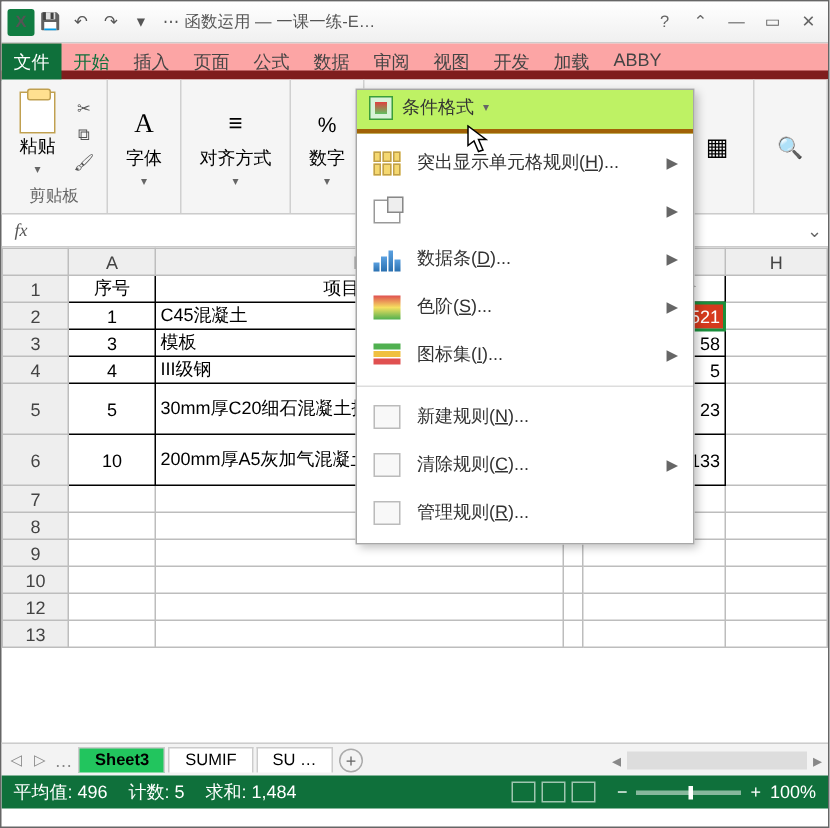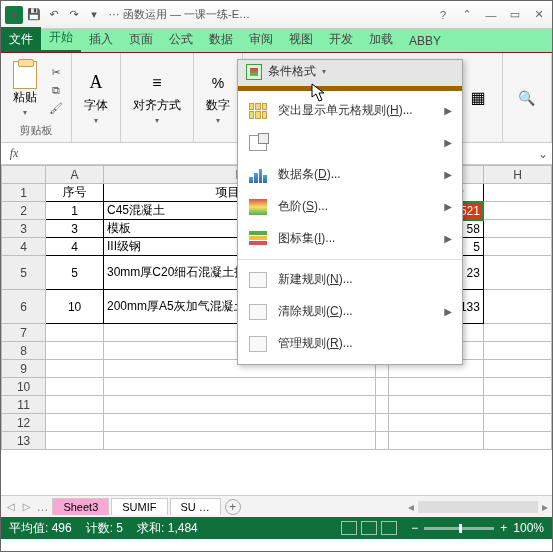--- a/index.html
+++ b/index.html
@@ -4,21 +4,21 @@
 <style>
 *{margin:0;padding:0;box-sizing:border-box;font-family:"Microsoft YaHei","Segoe UI",sans-serif;font-size:12px;user-select:none}
 body{background:#fff;width:553px;height:552px;overflow:hidden;position:relative;border:1px solid #666}
 .titlebar{height:28px;background:linear-gradient(#fff,#f0f0f0);display:flex;align-items:center;padding:0 4px;border-bottom:1px solid #ccc}
 .titlebar .qat{display:flex;gap:2px;align-items:center}
 .titlebar .qat span{width:18px;height:18px;display:flex;align-items:center;justify-content:center;color:#555;font-size:11px}
 .xl-ico{width:18px;height:18px;background:#107c41;color:#fff;display:flex;align-items:center;justify-content:center;font-weight:bold;font-size:9px;border-radius:2px}
 .titlebar .title{flex:1;color:#555;font-size:11px;overflow:hidden;white-space:nowrap}
 .titlebar .winbtns{display:flex;gap:6px}
 .titlebar .winbtns span{width:18px;height:18px;display:flex;align-items:center;justify-content:center;color:#666;font-size:11px}
-.tabs{height:24px;background:#86efac;display:flex;align-items:flex-end;border-bottom:1px solid #7f1d1d}
+.tabs{height:24px;background:#fca5a5;display:flex;align-items:flex-start;border-bottom:6px solid #7f1d1d}
 .tab{padding:4px 8px;font-size:12px;color:#444;cursor:pointer}
 .tab.file{background:#0f703b;color:#fff}
 .tab.active{color:#0f703b;border-bottom:2px solid #0f703b;font-weight:500}
 .tab.user{margin-left:auto;padding-right:2px;display:flex;align-items:center;gap:4px;color:#555}
 .avatar{width:22px;height:22px;background:#888;border-radius:2px}
 .ribbon{height:90px;background:#f5f5f5;border-bottom:1px solid #ccc;display:flex;position:relative}
 .grp{border-right:1px solid #d0d0d0;padding:4px 6px;display:flex;flex-direction:column;justify-content:space-between;align-items:center}
 .grp .body{flex:1;display:flex;align-items:center;gap:4px}
 .grp .lbl{font-size:11px;color:#666;text-align:left}
 .bigbtn{display:flex;flex-direction:column;align-items:center;gap:2px;padding:2px 6px}
@@ -41,32 +41,32 @@
 table.sheet th{background:#eee;font-weight:normal;color:#444;text-align:center}
 table.sheet .rowh{width:26px;background:#eee;text-align:center;color:#444}
 .colA{width:34px}.colB{width:160px}.colG{width:56px}.colH{width:40px}
 .br{border:1px solid #000!important}
 .center{text-align:center}
 .selcell{background:#d63a1d!important;color:#fff;outline:2px solid #1a8f3c;outline-offset:-1px;text-align:right}
 .rnum{text-align:right}
 .tabstrip{height:22px;border-top:1px solid #ccc;display:flex;align-items:center;background:#f3f3f3;padding:0 4px;gap:4px}
 .tabstrip .nav{color:#888;font-size:10px;padding:0 2px}
 .sheet-tab{padding:2px 10px;border:1px solid #ccc;background:#fff;border-bottom:none;font-size:11px}
-.sheet-tab.cur{background:#f9a8d4;font-weight:400}
+.sheet-tab.cur{background:#22c55e;font-weight:700}
 .tabstrip .add{width:16px;height:16px;border:1px solid #aaa;border-radius:50%;display:flex;align-items:center;justify-content:center;color:#666}
 .status{height:22px;background:#0f703b;color:#fff;display:flex;align-items:center;padding:0 8px;gap:14px;font-size:11px}
 .status .spacer{flex:1}
 .status .vw{display:flex;gap:4px}
 .status .vw span{width:16px;height:14px;border:1px solid rgba(255,255,255,.6)}
 .zoom{display:flex;align-items:center;gap:6px}
 .zoom .track{width:70px;height:3px;background:rgba(255,255,255,.5);position:relative}
 .zoom .track:before{content:"";position:absolute;left:50%;top:-3px;width:3px;height:9px;background:#fff}
 
 .menu{position:absolute;left:236px;top:58px;width:226px;background:#fff;border:1px solid #a8a8a8;box-shadow:2px 2px 6px rgba(0,0,0,.25);padding:4px 0;z-index:50}
-.mh{background:#e5e5e5;border-bottom:5px solid #a16207;margin:-4px 0 4px;padding:3px 8px}
+.mh{background:#bef264;border-bottom:3px solid #a16207;margin:-4px 0 4px;padding:3px 8px}
 .mh-btn{display:inline-flex;align-items:center;gap:6px;color:#333}
 .mh-ico{width:16px;height:16px;background:#d8f3d8;border:1px solid #3a9e3a;position:relative}
 .mh-ico:before{content:"";position:absolute;inset:3px;background:linear-gradient(#e04040,#60c060)}
 .mi{display:flex;align-items:center;gap:10px;padding:6px 10px;color:#333;position:relative}
 .mi .mico{width:20px;height:20px;display:flex;align-items:center;justify-content:center}
 .mi .arr{margin-left:auto;color:#666;font-size:10px}
 .mi u{text-decoration:underline}
 .sep{height:1px;background:#ddd;margin:4px 0}
 .cursor{position:absolute;left:310px;top:82px;width:16px;height:20px;z-index:60}
 .cursor svg{width:16px;height:20px}
@@ -279,28 +279,20 @@
         </tr>
         <tr>
           <th class="rowh">10</th>
           <td></td>
           <td></td>
           <td></td>
           <td></td>
           <td></td>
         </tr>
         <tr>
-          <th class="rowh">11</th>
-          <td></td>
-          <td></td>
-          <td></td>
-          <td></td>
-          <td></td>
-        </tr>
-        <tr>
           <th class="rowh">12</th>
           <td></td>
           <td></td>
           <td></td>
           <td></td>
           <td></td>
         </tr>
         <tr>
           <th class="rowh">13</th>
           <td></td>

